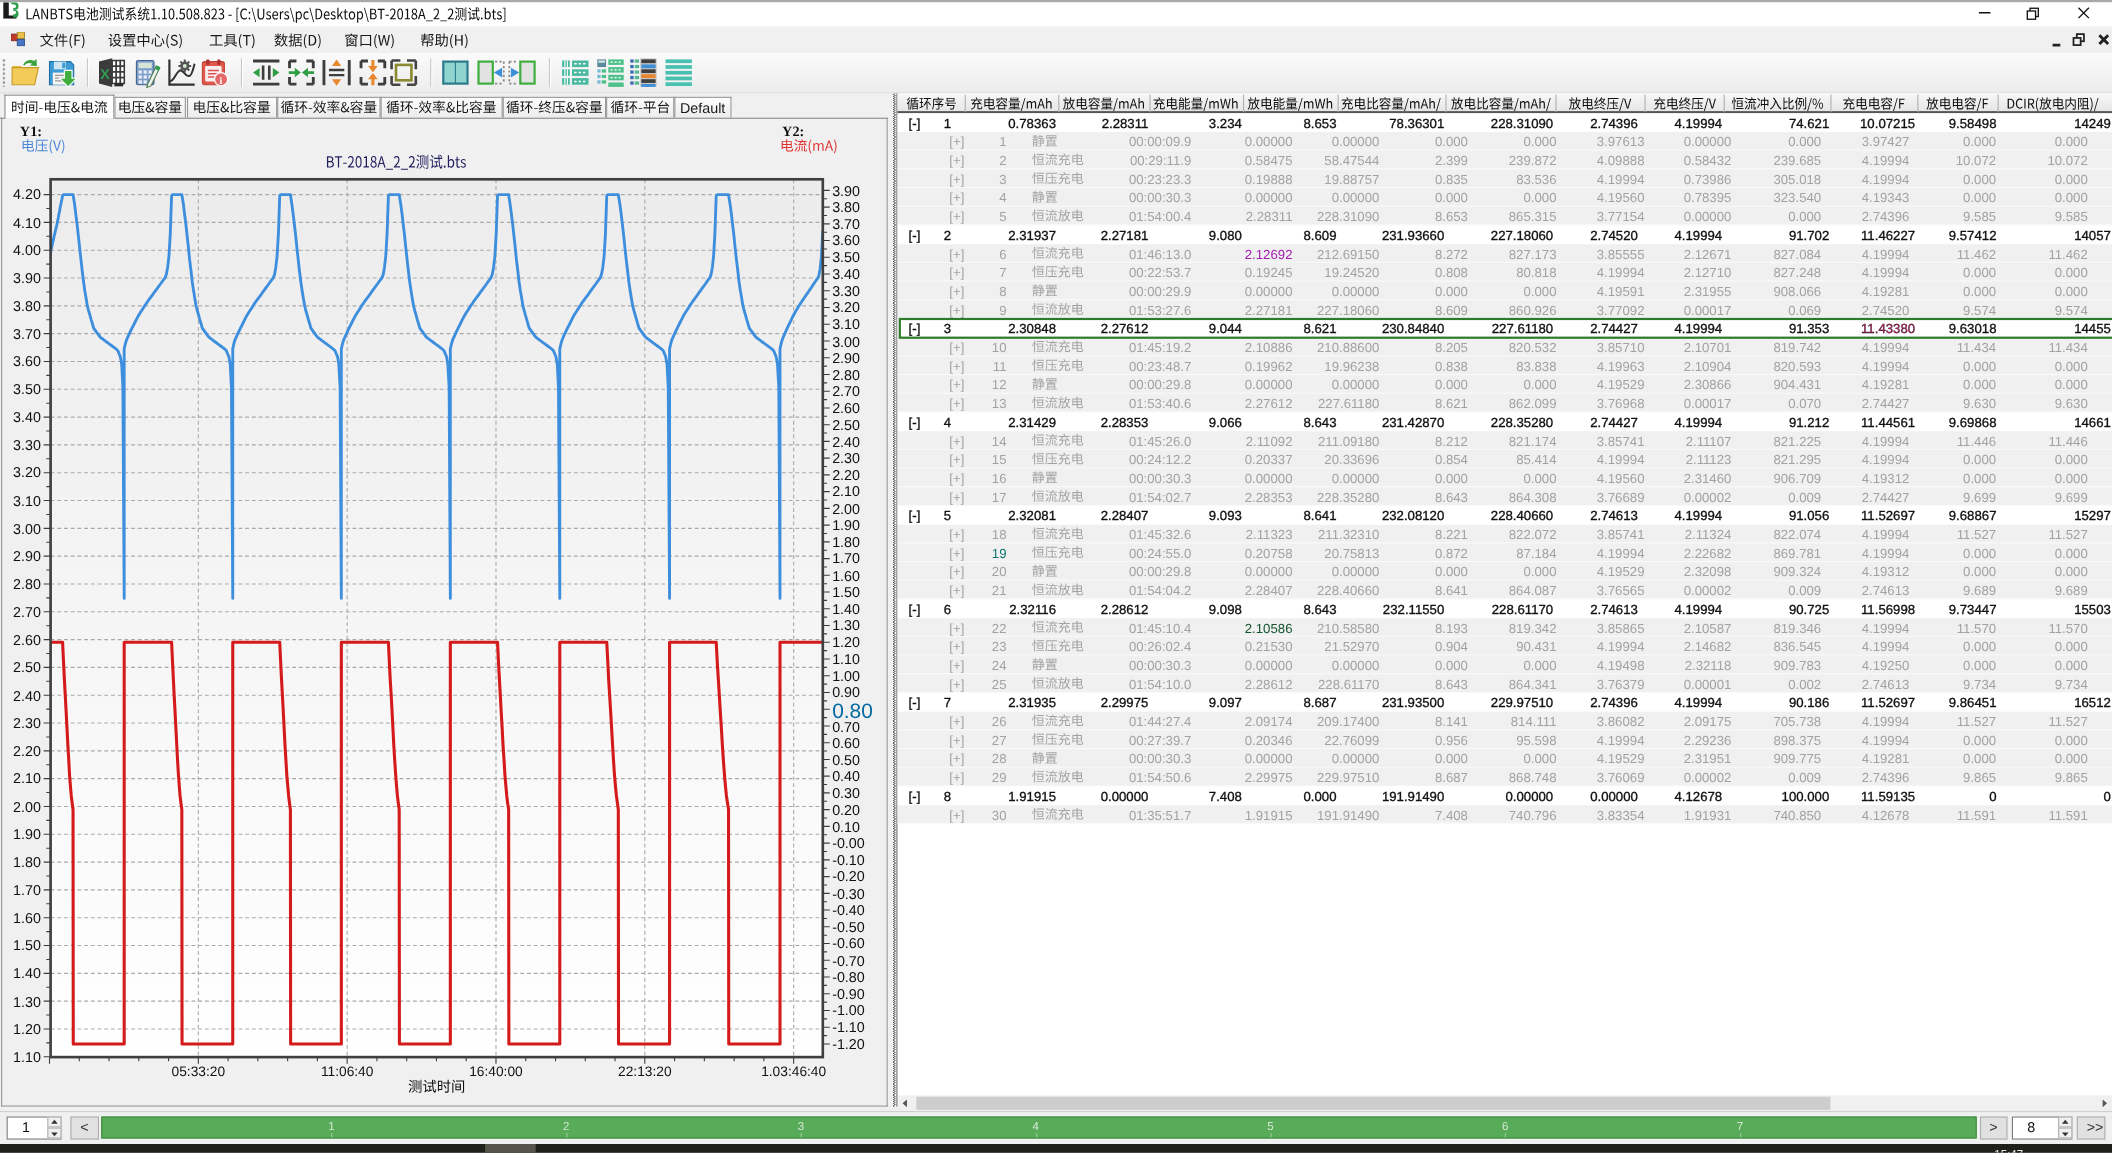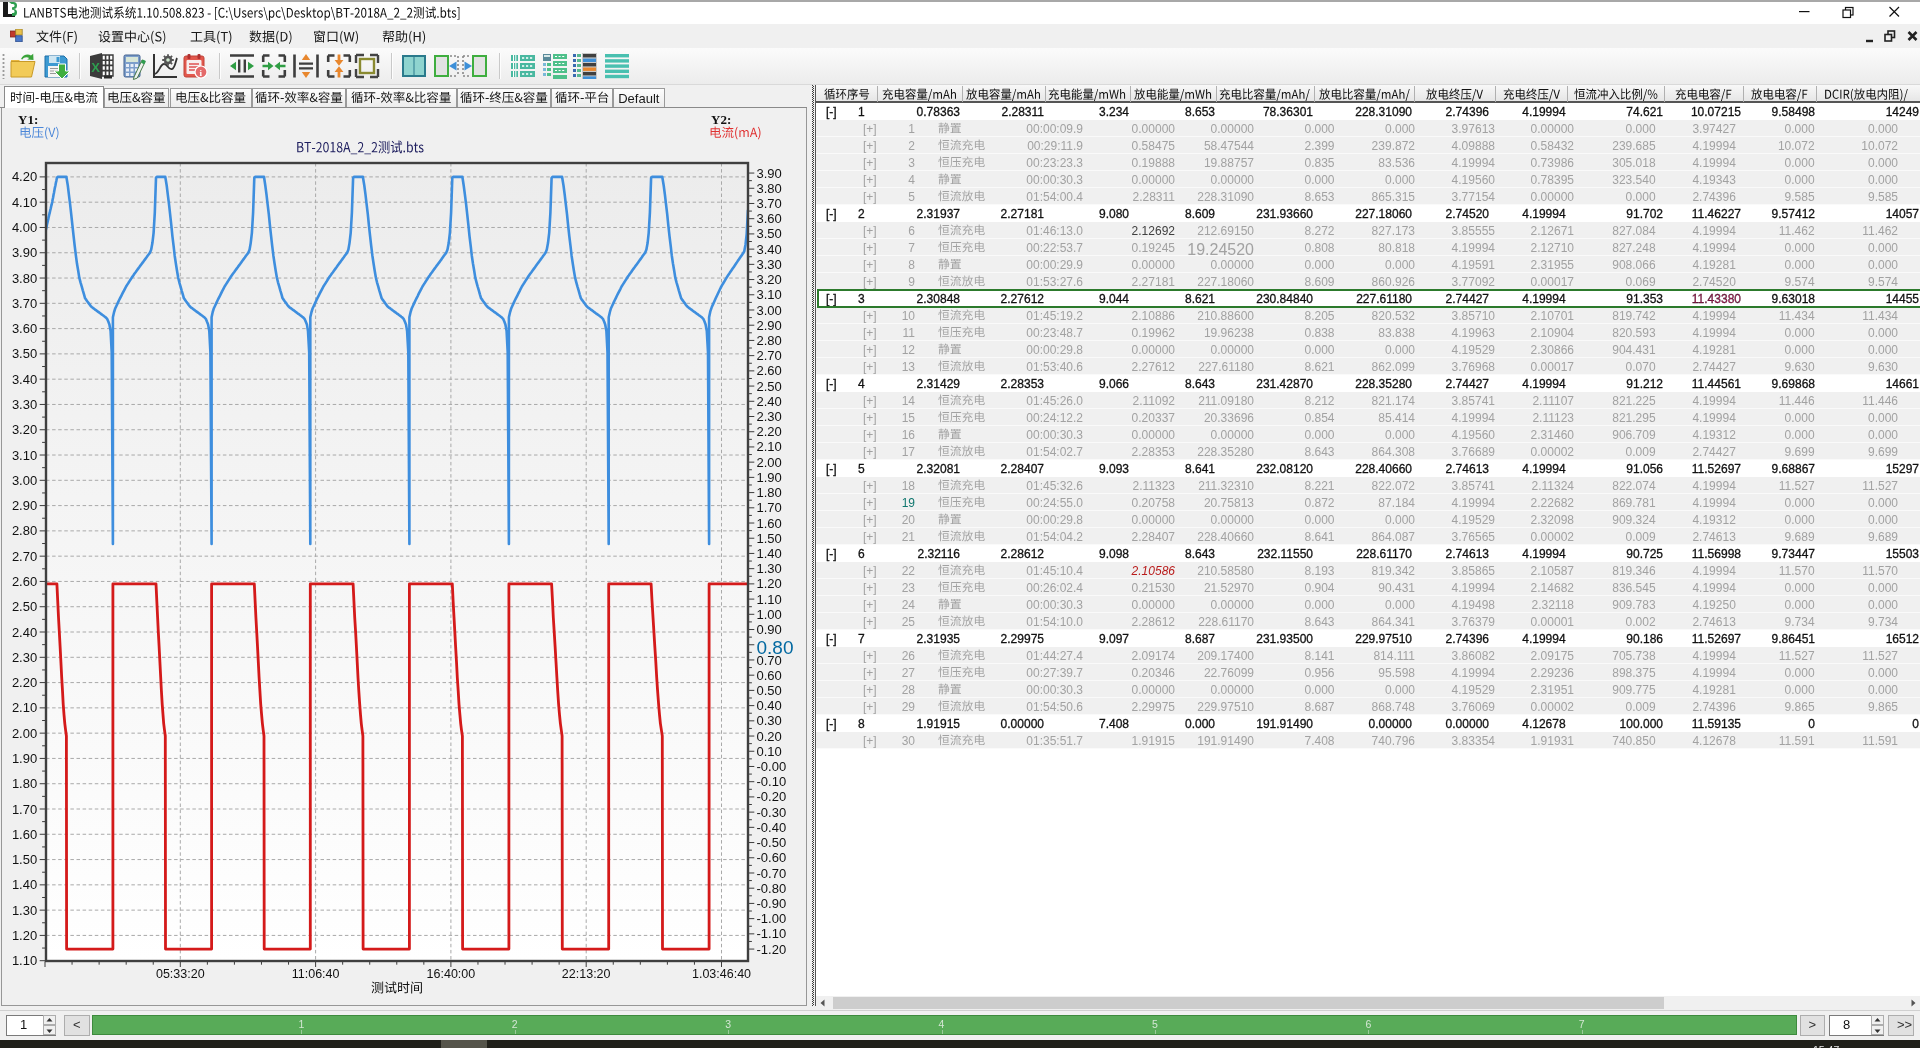--- a/index.html
+++ b/index.html
@@ -595,39 +595,39 @@
 <div style="position:absolute;right:179.0px;top:206.5px;font-size:12px;color:#111;-webkit-text-stroke:0.3px #111;">11.46227</div>
 <div style="position:absolute;right:105.0px;top:206.5px;font-size:12px;color:#111;-webkit-text-stroke:0.3px #111;">9.57412</div>
 <div style="position:absolute;right:1.0px;top:206.5px;font-size:12px;color:#111;-webkit-text-stroke:0.3px #111;">14057</div>
 <div style="position:absolute;left:816px;top:222.0px;width:1104px;height:17.0px;background:#f0f0f0;border-bottom:1px solid #fafafa"></div>
 <div style="position:absolute;left:863px;top:223.5px;font-size:12px;color:#a2a2a2">[+]</div>
 <div style="position:absolute;right:1005.0px;top:223.5px;font-size:12px;color:#a2a2a2">6</div>
 <svg style="position:absolute;left:938px;top:224.2px;overflow:visible" width="50" height="15" viewBox="0 -10.4 50 15">
     <use href="#g_hlc" fill="#a2a2a2"></use>
   </svg>
 <div style="position:absolute;right:837.0px;top:223.5px;font-size:12px;color:#a2a2a2;">01:46:13.0</div>
-<div style="position:absolute;right:745.0px;top:223.5px;font-size:12px;color:#404040;margin-left:26px;">2.12692</div>
+<div style="position:absolute;right:745.0px;top:223.5px;font-size:12px;color:#a21caf;margin-left:26px;">2.12692</div>
 <div style="position:absolute;right:666.0px;top:223.5px;font-size:12px;color:#a2a2a2;">212.69150</div>
 <div style="position:absolute;right:585.5px;top:223.5px;font-size:12px;color:#a2a2a2;">8.272</div>
 <div style="position:absolute;right:505.0px;top:223.5px;font-size:12px;color:#a2a2a2;">827.173</div>
 <div style="position:absolute;right:425.0px;top:223.5px;font-size:12px;color:#a2a2a2;">3.85555</div>
 <div style="position:absolute;right:346.0px;top:223.5px;font-size:12px;color:#a2a2a2;">2.12671</div>
 <div style="position:absolute;right:264.4px;top:223.5px;font-size:12px;color:#a2a2a2;">827.084</div>
 <div style="position:absolute;right:184.2px;top:223.5px;font-size:12px;color:#a2a2a2;">4.19994</div>
 <div style="position:absolute;right:105.4px;top:223.5px;font-size:12px;color:#a2a2a2;">11.462</div>
 <div style="position:absolute;right:22.0px;top:223.5px;font-size:12px;color:#a2a2a2;">11.462</div>
 <div style="position:absolute;left:816px;top:239.0px;width:1104px;height:17.0px;background:#f0f0f0;border-bottom:1px solid #fafafa"></div>
 <div style="position:absolute;left:863px;top:240.5px;font-size:12px;color:#a2a2a2">[+]</div>
 <div style="position:absolute;right:1005.0px;top:240.5px;font-size:12px;color:#a2a2a2">7</div>
 <svg style="position:absolute;left:938px;top:241.2px;overflow:visible" width="50" height="15" viewBox="0 -10.4 50 15">
     <use href="#g_hyc" fill="#a2a2a2"></use>
   </svg>
 <div style="position:absolute;right:837.0px;top:240.5px;font-size:12px;color:#a2a2a2;">00:22:53.7</div>
 <div style="position:absolute;right:745.0px;top:240.5px;font-size:12px;color:#a2a2a2;">0.19245</div>
-<div style="position:absolute;right:666.0px;top:240.5px;font-size:16px;color:#a2a2a2;">19.24520</div>
+<div style="position:absolute;right:666.0px;top:240.5px;font-size:12px;color:#a2a2a2;">19.24520</div>
 <div style="position:absolute;right:585.5px;top:240.5px;font-size:12px;color:#a2a2a2;">0.808</div>
 <div style="position:absolute;right:505.0px;top:240.5px;font-size:12px;color:#a2a2a2;">80.818</div>
 <div style="position:absolute;right:425.0px;top:240.5px;font-size:12px;color:#a2a2a2;">4.19994</div>
 <div style="position:absolute;right:346.0px;top:240.5px;font-size:12px;color:#a2a2a2;">2.12710</div>
 <div style="position:absolute;right:264.4px;top:240.5px;font-size:12px;color:#a2a2a2;">827.248</div>
 <div style="position:absolute;right:184.2px;top:240.5px;font-size:12px;color:#a2a2a2;">4.19994</div>
 <div style="position:absolute;right:105.4px;top:240.5px;font-size:12px;color:#a2a2a2;">0.000</div>
 <div style="position:absolute;right:22.0px;top:240.5px;font-size:12px;color:#a2a2a2;">0.000</div>
 <div style="position:absolute;left:816px;top:256.0px;width:1104px;height:17.0px;background:#f0f0f0;border-bottom:1px solid #fafafa"></div>
 <div style="position:absolute;left:863px;top:257.5px;font-size:12px;color:#a2a2a2">[+]</div>
@@ -927,21 +927,21 @@
 <div style="position:absolute;right:179.0px;top:546.5px;font-size:12px;color:#111;-webkit-text-stroke:0.3px #111;">11.56998</div>
 <div style="position:absolute;right:105.0px;top:546.5px;font-size:12px;color:#111;-webkit-text-stroke:0.3px #111;">9.73447</div>
 <div style="position:absolute;right:1.0px;top:546.5px;font-size:12px;color:#111;-webkit-text-stroke:0.3px #111;">15503</div>
 <div style="position:absolute;left:816px;top:562.0px;width:1104px;height:17.0px;background:#f0f0f0;border-bottom:1px solid #fafafa"></div>
 <div style="position:absolute;left:863px;top:563.5px;font-size:12px;color:#a2a2a2">[+]</div>
 <div style="position:absolute;right:1005.0px;top:563.5px;font-size:12px;color:#a2a2a2">22</div>
 <svg style="position:absolute;left:938px;top:564.2px;overflow:visible" width="50" height="15" viewBox="0 -10.4 50 15">
     <use href="#g_hlc" fill="#a2a2a2"></use>
   </svg>
 <div style="position:absolute;right:837.0px;top:563.5px;font-size:12px;color:#a2a2a2;">01:45:10.4</div>
-<div style="position:absolute;right:745.0px;top:563.5px;font-size:12px;color:#b91c1c;font-style:italic;">2.10586</div>
+<div style="position:absolute;right:745.0px;top:563.5px;font-size:12px;color:#14532d;">2.10586</div>
 <div style="position:absolute;right:666.0px;top:563.5px;font-size:12px;color:#a2a2a2;">210.58580</div>
 <div style="position:absolute;right:585.5px;top:563.5px;font-size:12px;color:#a2a2a2;">8.193</div>
 <div style="position:absolute;right:505.0px;top:563.5px;font-size:12px;color:#a2a2a2;">819.342</div>
 <div style="position:absolute;right:425.0px;top:563.5px;font-size:12px;color:#a2a2a2;">3.85865</div>
 <div style="position:absolute;right:346.0px;top:563.5px;font-size:12px;color:#a2a2a2;">2.10587</div>
 <div style="position:absolute;right:264.4px;top:563.5px;font-size:12px;color:#a2a2a2;">819.346</div>
 <div style="position:absolute;right:184.2px;top:563.5px;font-size:12px;color:#a2a2a2;">4.19994</div>
 <div style="position:absolute;right:105.4px;top:563.5px;font-size:12px;color:#a2a2a2;">11.570</div>
 <div style="position:absolute;right:22.0px;top:563.5px;font-size:12px;color:#a2a2a2;">11.570</div>
 <div style="position:absolute;left:816px;top:579.0px;width:1104px;height:17.0px;background:#f0f0f0;border-bottom:1px solid #fafafa"></div>

